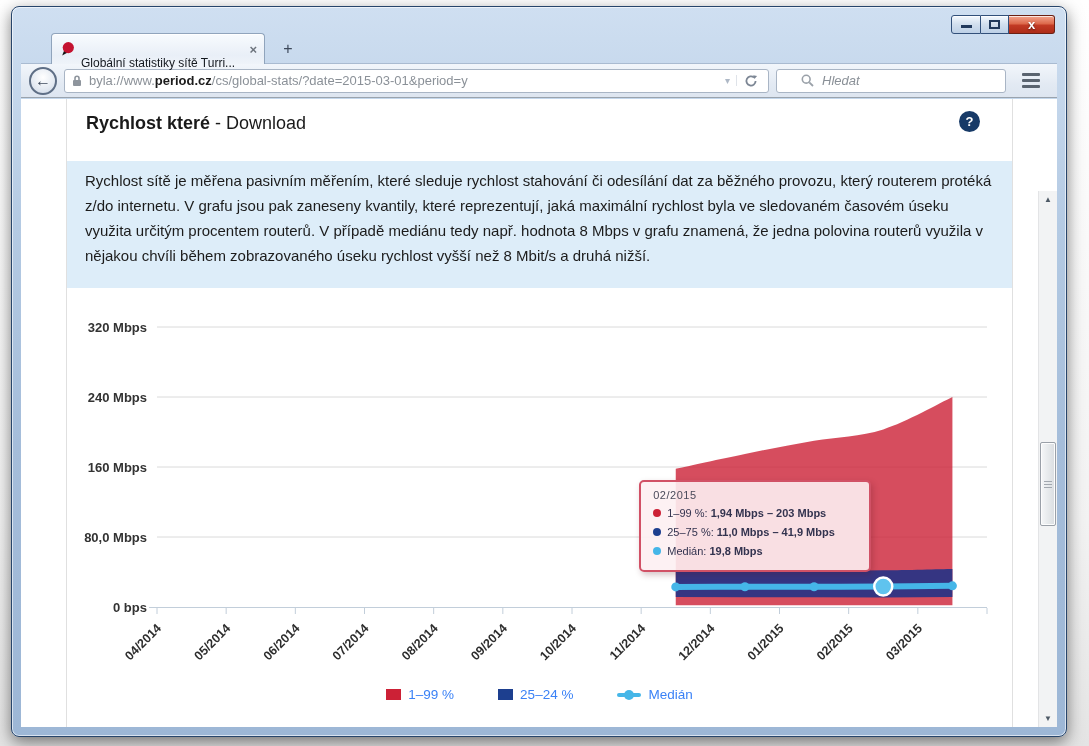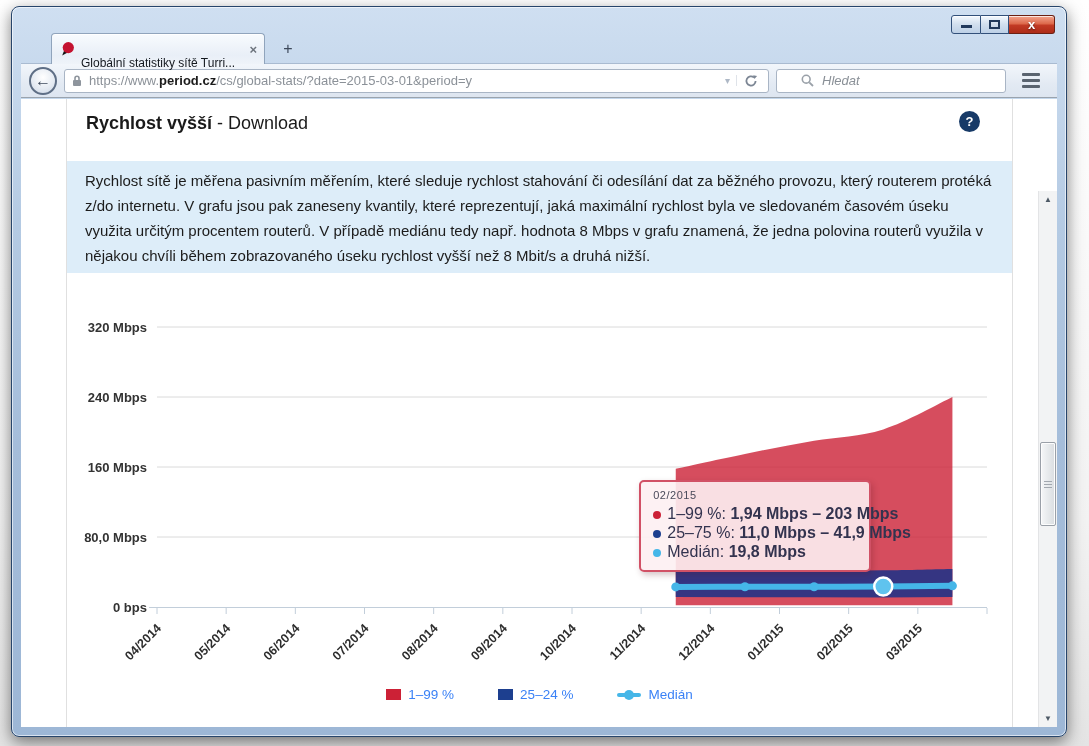--- a/index.html
+++ b/index.html
@@ -81,33 +81,33 @@
     border-left:1px solid #e0e0e0; border-right:1px solid #e0e0e0;
   }
   .heading { position:absolute; left:19px; top:14px; font-size:18px; color:#1a1a1a; }
   .heading b { font-weight:bold; }
   .helpbtn {
     position:absolute; right:32px; top:12px; width:21px; height:21px; border-radius:50%;
     background:#173a67; color:#fff; font-size:13px; font-weight:bold; text-align:center; line-height:21px;
   }
   .infobox {
     position:absolute; left:0; right:0; top:62px; background:#ddedf9; color:#1c1c1c;
-    padding:7px 18px 5px; font-size:15px; line-height:25px;
+    padding:7px 18px 20px; font-size:15px; line-height:25px;
   }
   .chartwrap { position:absolute; left:1px; top:208px; width:943px; height:412px; }
   .chartwrap svg { display:block; }
   .ylab { font:bold 13px "Liberation Sans", sans-serif; fill:#333; }
   .xlab { font:bold 12.5px "Liberation Sans", sans-serif; fill:#2e2e2e; }
   .tooltip {
     position:absolute; width:232px; background:rgba(253,240,242,.9);
     border:2px solid #d15166; border-radius:5px; padding:7px 12px 9px;
     box-shadow:2px 3px 6px rgba(90,20,30,.25); color:#33334f;
   }
   .tt-title { font-size:11px; color:#4a4a5a; letter-spacing:.5px; margin-bottom:3px; }
-  .tt-row { font-size:16px; line-height:19px; white-space:nowrap; }
+  .tt-row { font-size:11px; line-height:19px; white-space:nowrap; }
   .tt-bullet { display:inline-block; width:8px; height:8px; border-radius:50%; margin-right:6px; }
   .tt-value { font-weight:bold; }
   .legend { position:absolute; left:0; right:0; top:380px; display:flex; justify-content:center;
     align-items:center; gap:44px; font-size:13.5px; color:#3b82f6; }
   .legend-item { display:flex; align-items:center; gap:7px; }
   .sw { width:15px; height:11px; display:inline-block; }
   .sw-line { width:24px; height:4px; border-radius:2px; display:inline-block; position:relative; }
   .sw-dot { position:absolute; left:7px; top:-3px; width:10px; height:10px; border-radius:50%; }
   
   .scrollbar {
@@ -151,21 +151,21 @@
     </div>
     <div class="newtab">+</div>
 
     <div class="toolbar">
       <div class="backbtn">←</div>
       <div class="urlbar">
         <svg width="12" height="13" viewBox="0 0 12 13">
           <rect x="2" y="6" width="8" height="6" rx="1" fill="#8e959d"></rect>
           <path d="M4,6 V4.2 a2,2 0 0 1 4,0 V6" fill="none" stroke="#8e959d" stroke-width="1.6"></path>
         </svg>
-        <span class="url-text"><span>https://www.</span><span class="url-domain">period.cz</span><span>/cs/global-stats/?date=2015-03-01&amp;period=y</span></span>
+        <span class="url-text"><span>byla://www.</span><span class="url-domain">period.cz</span><span>/cs/global-stats/?date=2015-03-01&amp;period=y</span></span>
         <span class="url-drop">▾</span>
         <span class="url-reload">
           <svg width="14" height="14" viewBox="0 0 14 14">
             <path d="M11.6 7a4.6 4.6 0 1 1-1.6-3.5" fill="none" stroke="#7c8694" stroke-width="1.8"></path>
             <path d="M9.2 1.2 l3.9 .9 -2.7 2.9 z" fill="#7c8694"></path>
           </svg>
         </span>
       </div>
       <div class="searchbox">
         <svg width="13" height="13" viewBox="0 0 13 13" style="margin-right:6px;">
@@ -176,21 +176,21 @@
       </div>
       <div class="menubtn">
         <div></div>
           <div></div>
           <div></div>
       </div>
     </div>
 
     <div class="viewport">
       <div class="col">
-        <div class="heading"><b>Rychlost vyšší</b><span> - Download</span></div>
+        <div class="heading"><b>Rychlost které</b><span> - Download</span></div>
         <div class="helpbtn">?</div>
         <div class="infobox">Rychlost sítě je měřena pasivním měřením, které sleduje rychlost stahování či odesílání dat za běžného provozu, který routerem protéká z/do internetu. V grafu jsou pak zaneseny kvantily, které reprezentují, jaká maximální rychlost byla ve sledovaném časovém úseku využita určitým procentem routerů. V případě mediánu tedy např. hodnota 8 Mbps v grafu znamená, že jedna polovina routerů využila v nějakou chvíli během zobrazovaného úseku rychlost vyšší než 8 Mbit/s a druhá nižší.</div>
 
         <div class="chartwrap">
           <svg id="chart-svg" width="943" height="368" viewBox="0 0 943 368">
               <g>
                 <line x1="89" x2="919" y1="230" y2="230" stroke="#dadada" stroke-width="1"></line>
                 <line x1="89" x2="919" y1="160" y2="160" stroke="#dadada" stroke-width="1"></line>
                 <line x1="89" x2="919" y1="90" y2="90" stroke="#dadada" stroke-width="1"></line>
                 <line x1="89" x2="919" y1="20" y2="20" stroke="#dadada" stroke-width="1"></line>

